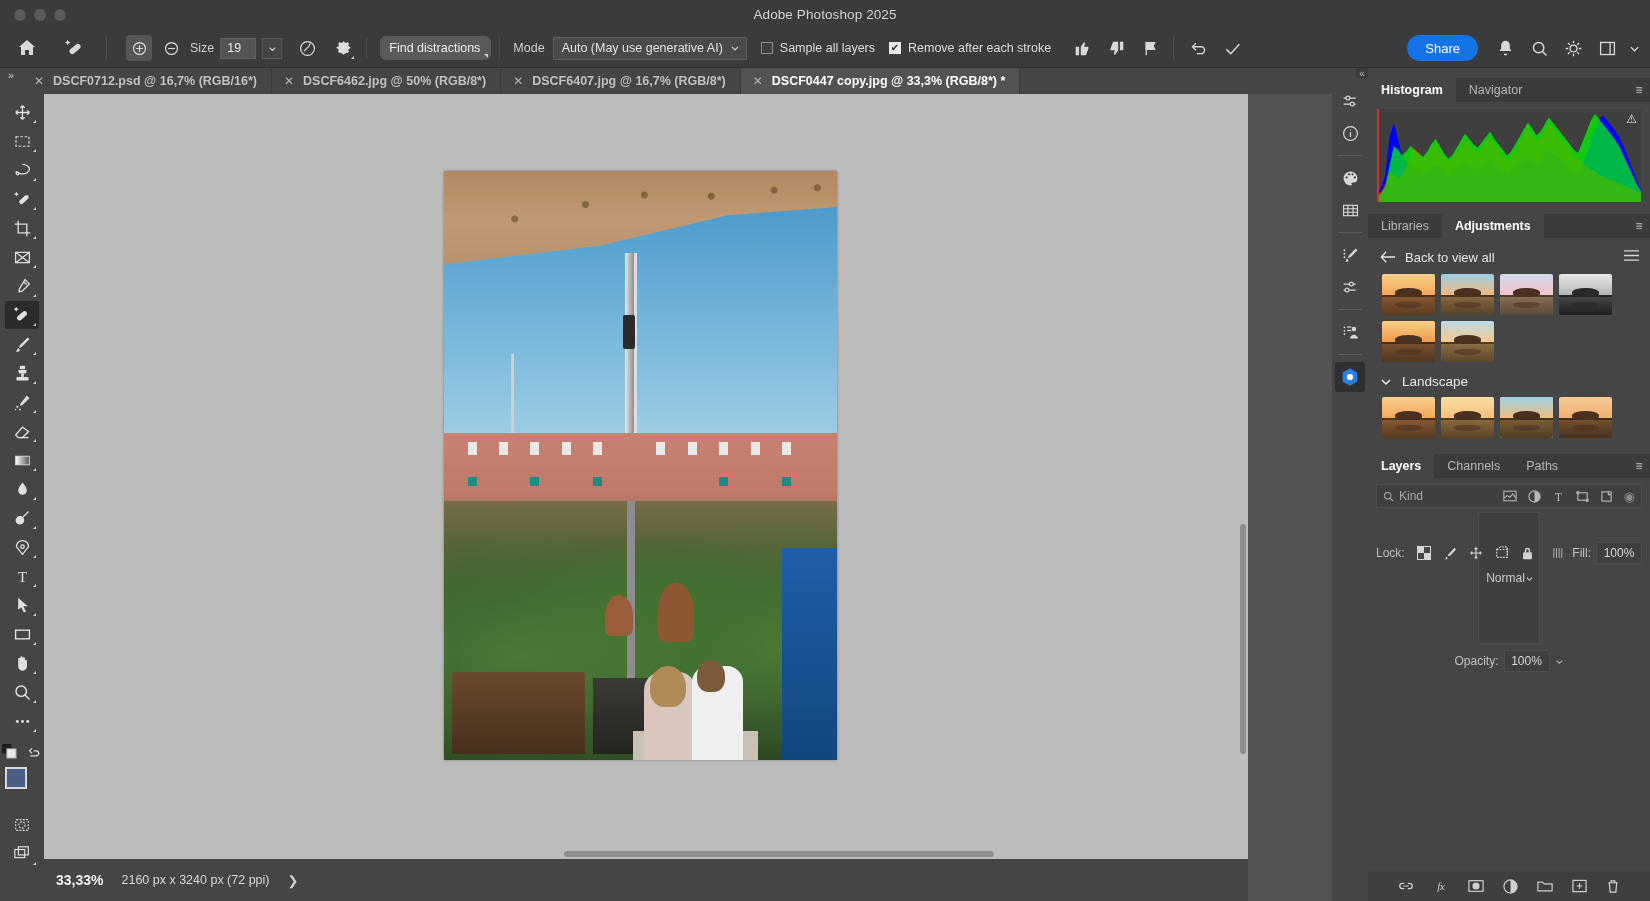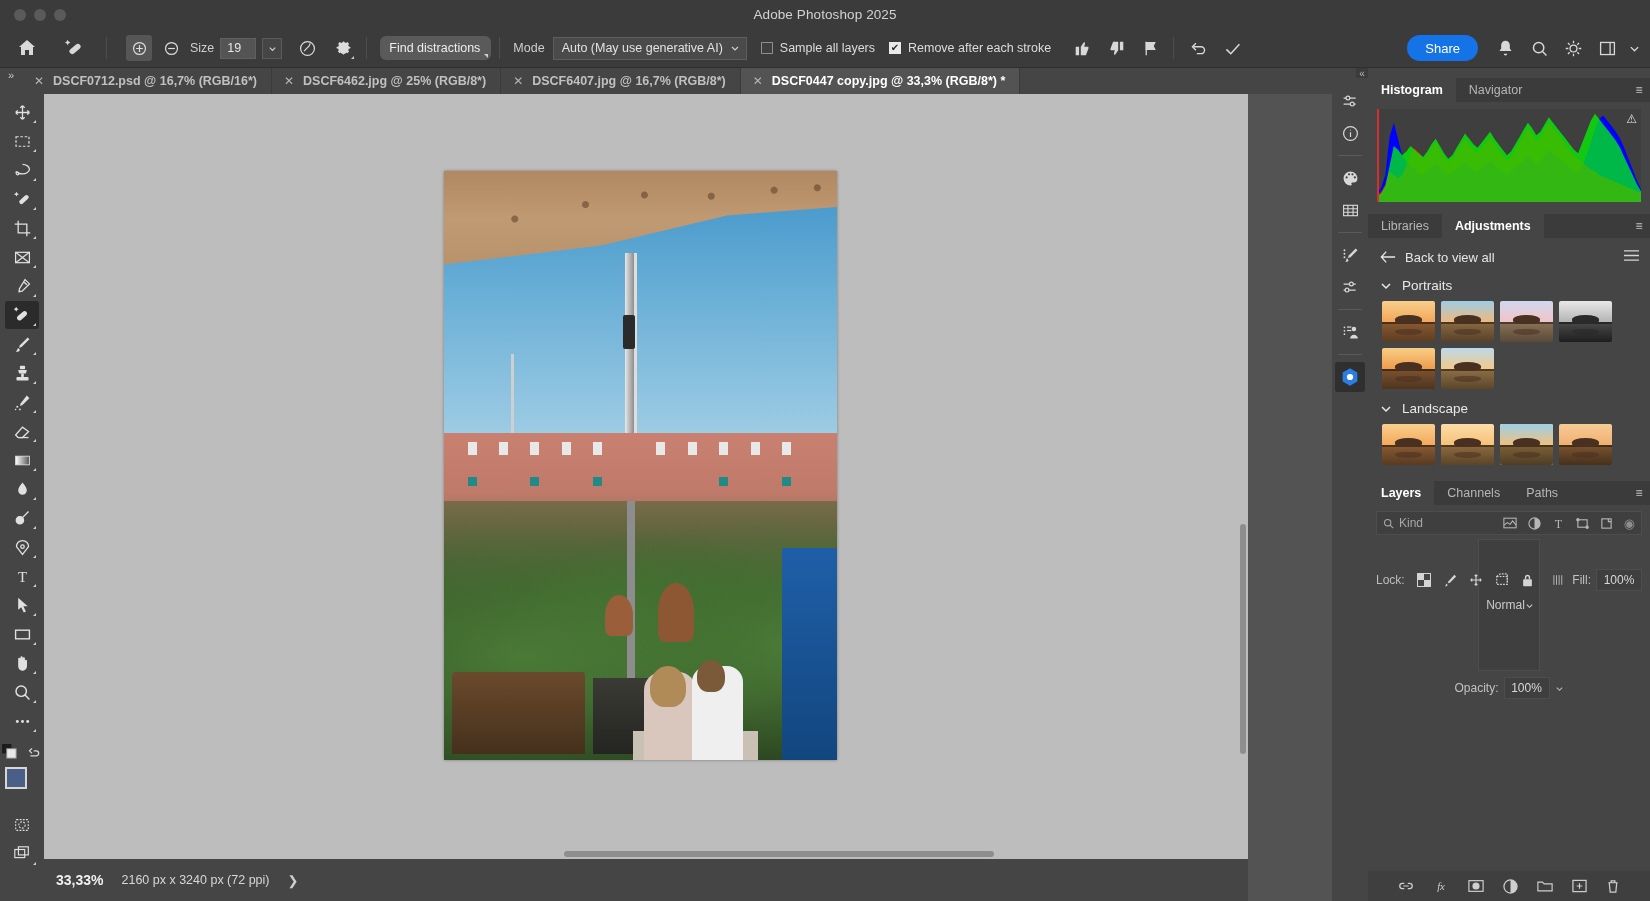--- a/index.html
+++ b/index.html
@@ -426,21 +426,21 @@
   </div>
 
   <div class="tabbar">
     <div class="chevrons">»</div>
     <div class="tab">
       <span class="x">✕</span>
       <span>DSCF0712.psd @ 16,7% (RGB/16*)</span>
     </div>
     <div class="tab">
       <span class="x">✕</span>
-      <span>DSCF6462.jpg @ 25% (RGB/8*)</span>
+      <span>DSCF6462.jpg @ 50% (RGB/8*)</span>
     </div>
     <div class="tab">
       <span class="x">✕</span>
       <span>DSCF6407.jpg @ 16,7% (RGB/8*)</span>
     </div>
     <div class="tab active">
       <span class="x">✕</span>
       <span>DSCF0447 copy.jpg @ 33,3% (RGB/8*) *</span>
     </div>
     <div style="flex:1;background:#454545"></div>
@@ -791,26 +791,20 @@
           </svg>
         <span>Back to view all</span>
       </span>
       <span class="adj-list-ico">
         <svg width="17" height="15" viewBox="0 0 18 16" fill="none" stroke="currentColor" stroke-width="1.4">
             <path d="M1 3h16M1 8h16M1 13h16"></path>
           </svg>
       </span>
     </div>
 
-    <div class="grp-head">
-      <svg width="12" height="12" viewBox="0 0 12 12" fill="none" stroke="currentColor" stroke-width="1.5">
-          <path d="M2 4l4 4 4-4"></path>
-        </svg>
-      <span>Portraits</span>
-    </div>
     <div class="presets">
       <div class="preset">
           <i class="pr-sky" style="background:linear-gradient(180deg,#f7d08a,#f2a65a)"></i>
           <i class="pr-gnd" style="background:linear-gradient(180deg,#8a5a32,#5c3d22)"></i>
           <i class="pr-line"></i>
           <i class="pr-tree"></i>
           <i class="pr-ref"></i>
         </div>
       <div class="preset">
           <i class="pr-sky" style="background:linear-gradient(180deg,#9ccde6,#f0b97e)"></i>

